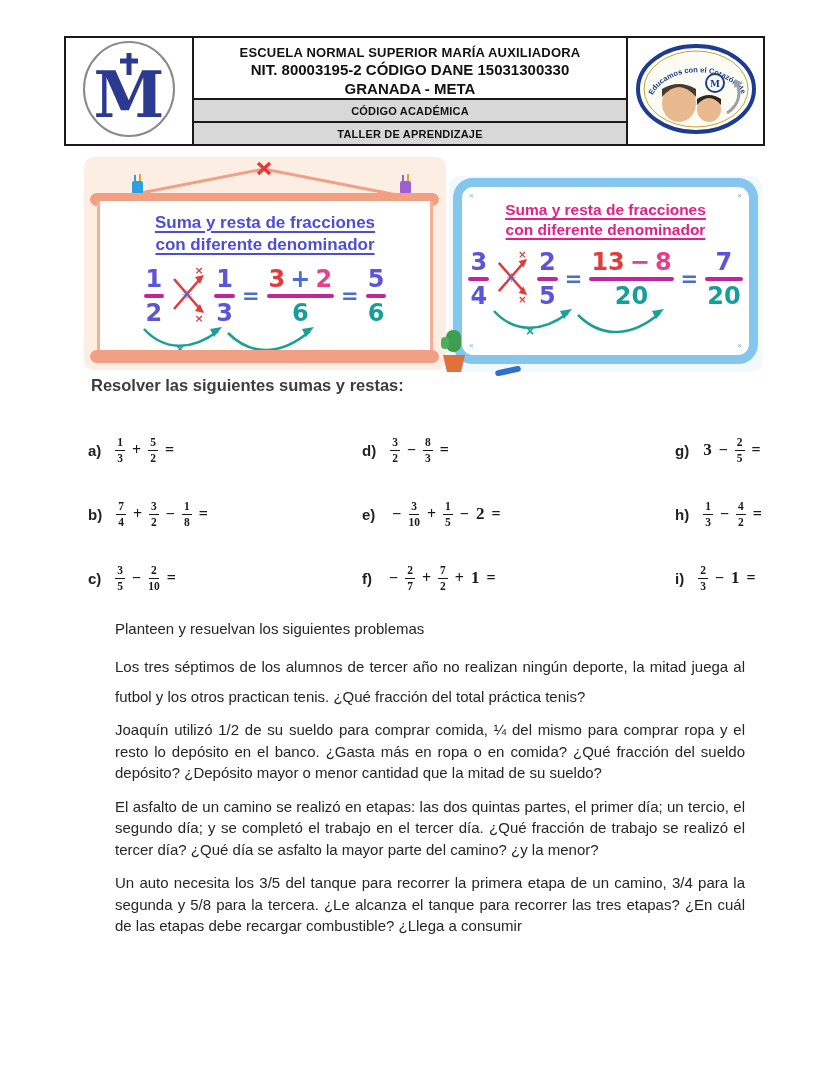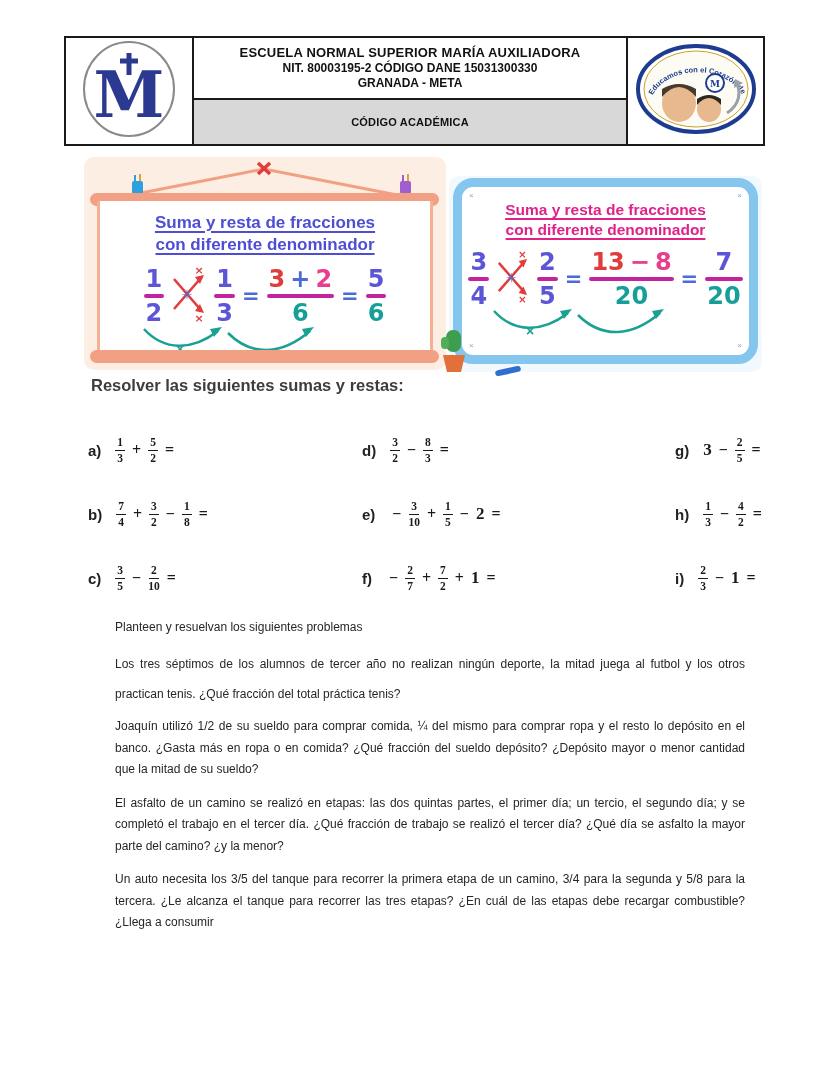--- a/index.html
+++ b/index.html
@@ -7,21 +7,21 @@
   body { font-family:"Liberation Sans", sans-serif; }
   .page { position:relative; width:828px; height:1071px; background:#fff; margin:0 auto; overflow:hidden; }
 
   
   .header { position:absolute; left:64px; top:36px; width:701px; height:110px; display:flex; border:2px solid #1a1a1a; background:#fff; }
   .h-logo-left { width:128px; display:flex; align-items:center; justify-content:center; border-right:2px solid #1a1a1a; }
   .h-center { flex:1; display:flex; flex-direction:column; }
   .h-text { height:60px; text-align:center; padding-top:7px; line-height:1.25; }
   .school-name { font-size:13px; font-weight:bold; letter-spacing:.2px; color:#111; }
   .res-line { font-size:9.8px; font-weight:bold; color:#111; }
-  .nit-line, .city-line { font-size:12px; font-weight:bold; color:#111; }
+  .nit-line, .city-line { font-size:15px; font-weight:bold; color:#111; }
   .h-band { flex:1; border-top:2px solid #1a1a1a; background:#d8d8d8; display:flex; align-items:center; justify-content:center; font-size:11px; font-weight:bold; color:#111; letter-spacing:.2px; }
   .h-logo-right { width:137px; display:flex; align-items:center; justify-content:center; border-left:2px solid #1a1a1a; }
 
   
   .poster { position:absolute; border-radius:10px; }
   .poster-left { left:84px; top:157px; width:362px; height:213px; background:#fdeee4; }
   .hanger { position:absolute; left:0; top:0; }
   .bar { position:absolute; left:6px; width:349px; height:13px; background:#f2a083; border-radius:7px; }
   .bar.top { top:36px; }
   .bar.bottom { top:193px; }
@@ -64,21 +64,21 @@
   .ex-grid { position:absolute; left:88px; top:418px; width:662px; display:grid; grid-template-columns:274px 313px 1fr; grid-auto-rows:64px; }
   .ex-item { display:flex; align-items:center; font-family:"Liberation Serif", serif; color:#1a1a1a; }
   .ex-label { font-family:"Liberation Sans", sans-serif; font-weight:bold; font-size:15px; margin-right:12px; color:#222; }
   .xfrac { display:inline-flex; flex-direction:column; align-items:center; line-height:1.1; font-size:11.5px; font-weight:bold; margin:0 2px; }
   .xfn { border-bottom:1.4px solid #1a1a1a; padding:0 2px 1px; }
   .xfd { padding-top:1px; }
   .xop { font-size:16px; font-weight:bold; margin:0 5px; }
   .xint { font-size:17px; font-weight:bold; margin:0 2px; }
 
   
-  .problems { position:absolute; left:115px; top:620px; width:630px; color:#262626; font-size:12px; }
+  .problems { position:absolute; left:115px; top:620px; width:630px; color:#262626; font-size:15px; }
   .prob-intro { margin-bottom:15px; }
   .problems p.prob { margin-bottom:12px; text-align:justify; line-height:21.5px; }
   .problems p.prob-wide { line-height:30px; margin-bottom:7px; }
 </style>
 </head>
 <body>
 
 <div class="page">
 
   <div class="header">
@@ -92,20 +92,21 @@
         </svg>
       </span>
     </div>
     <div class="h-center">
       <div class="h-text">
         <div class="school-name">ESCUELA NORMAL SUPERIOR  MARÍA AUXILIADORA</div>
         <div class="nit-line">NIT. 80003195-2  CÓDIGO DANE 15031300330</div>
         <div class="city-line">GRANADA - META</div>
       </div>
       <div class="h-band">CÓDIGO ACADÉMICA</div>
+      <div class="h-band">TALLER DE APRENDIZAJE</div>
     </div>
     <div class="h-logo-right">
       <span>
         <svg width="122" height="92" viewBox="0 0 122 92">
           <ellipse cx="61" cy="46" rx="58" ry="43" fill="#ffffff" stroke="#1d3c8f" stroke-width="4"></ellipse>
           <ellipse cx="61" cy="46" rx="52" ry="38" fill="#fdfcf4" stroke="#c9a227" stroke-width="1"></ellipse>
           <path id="arcTop" d="M 16 56 A 48 36 0 0 1 106 50" fill="none"></path>
           <text font-size="7.5" font-weight="bold" fill="#1d3c8f" font-family="Liberation Sans, sans-serif">
             <textPath href="#arcTop" startOffset="4">Educamos con el Corazón de Don Bosco</textPath>
           </text>

